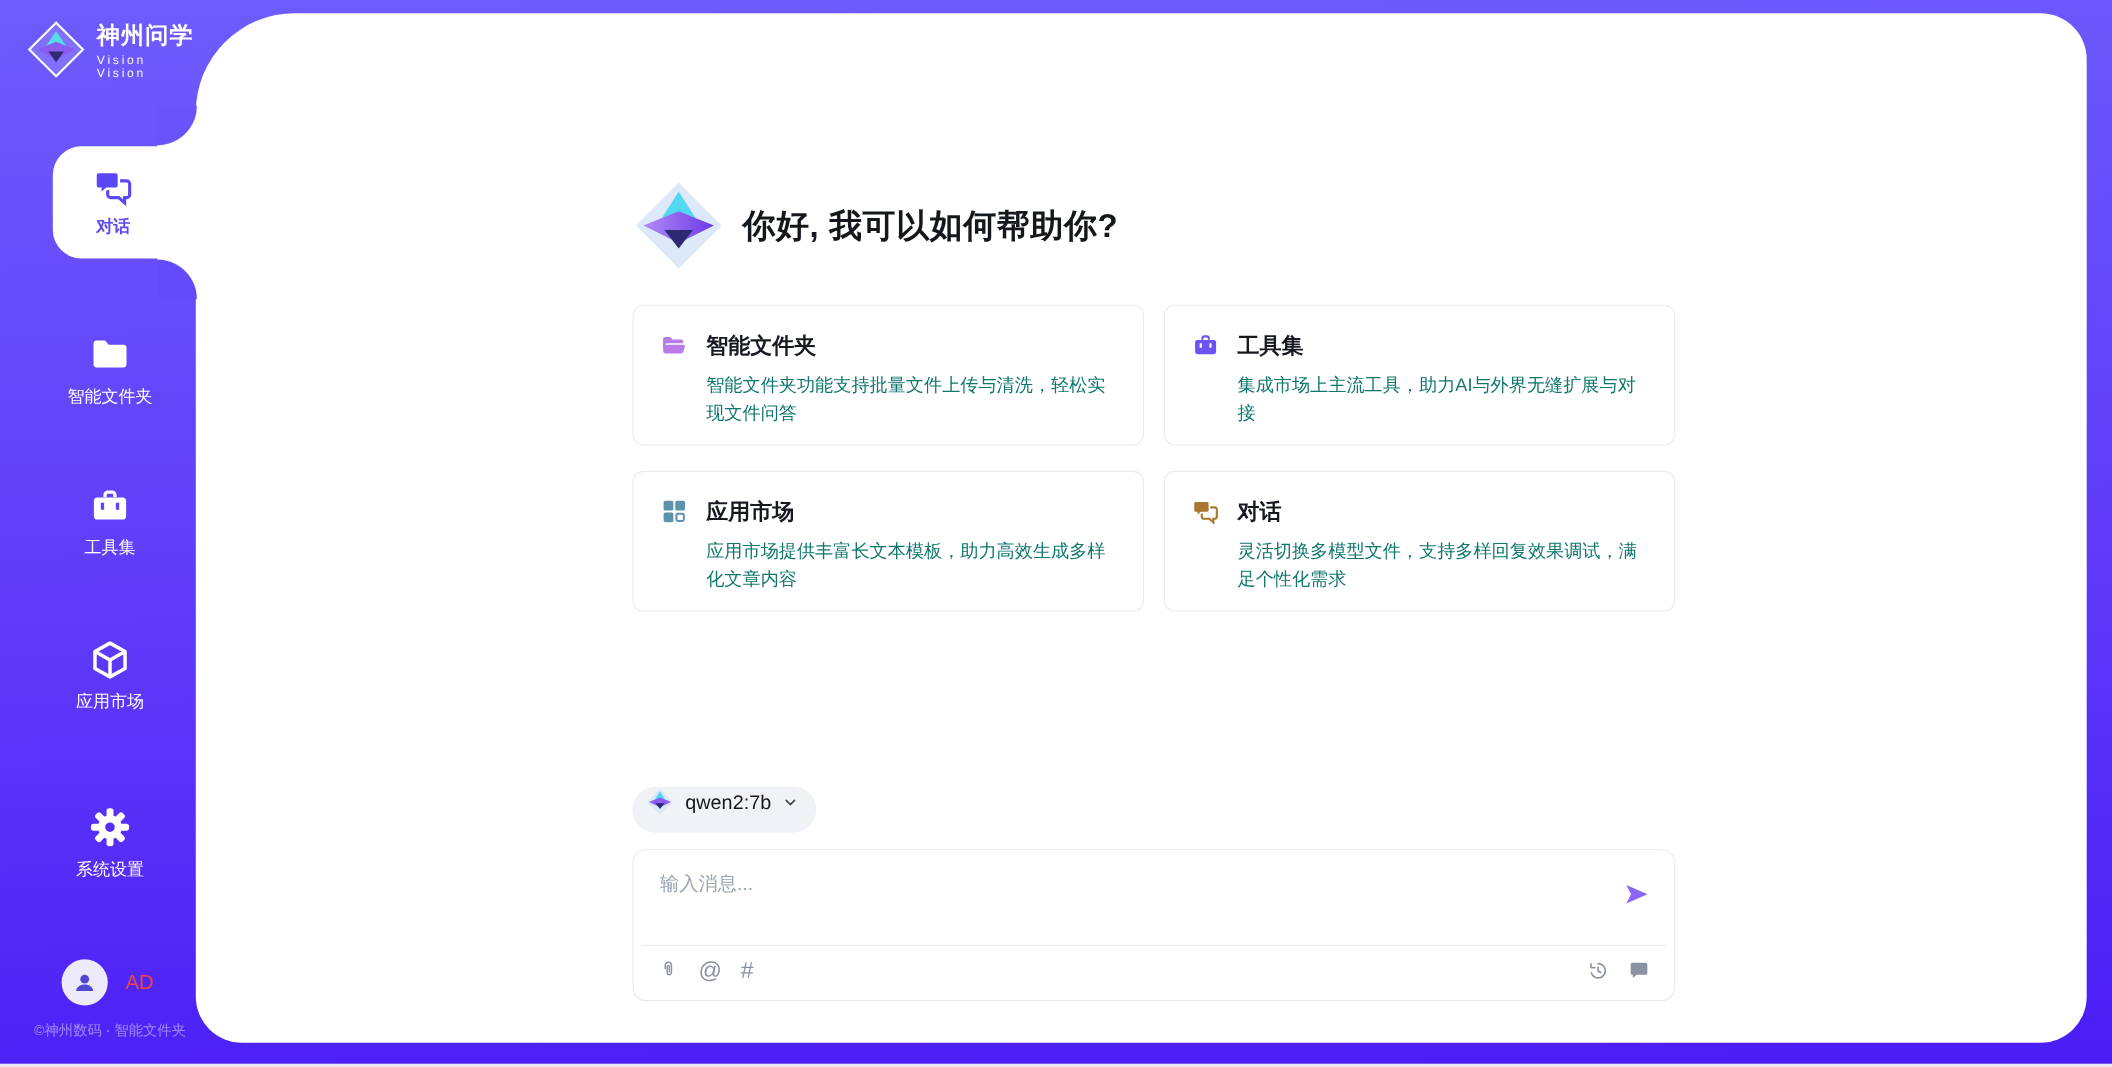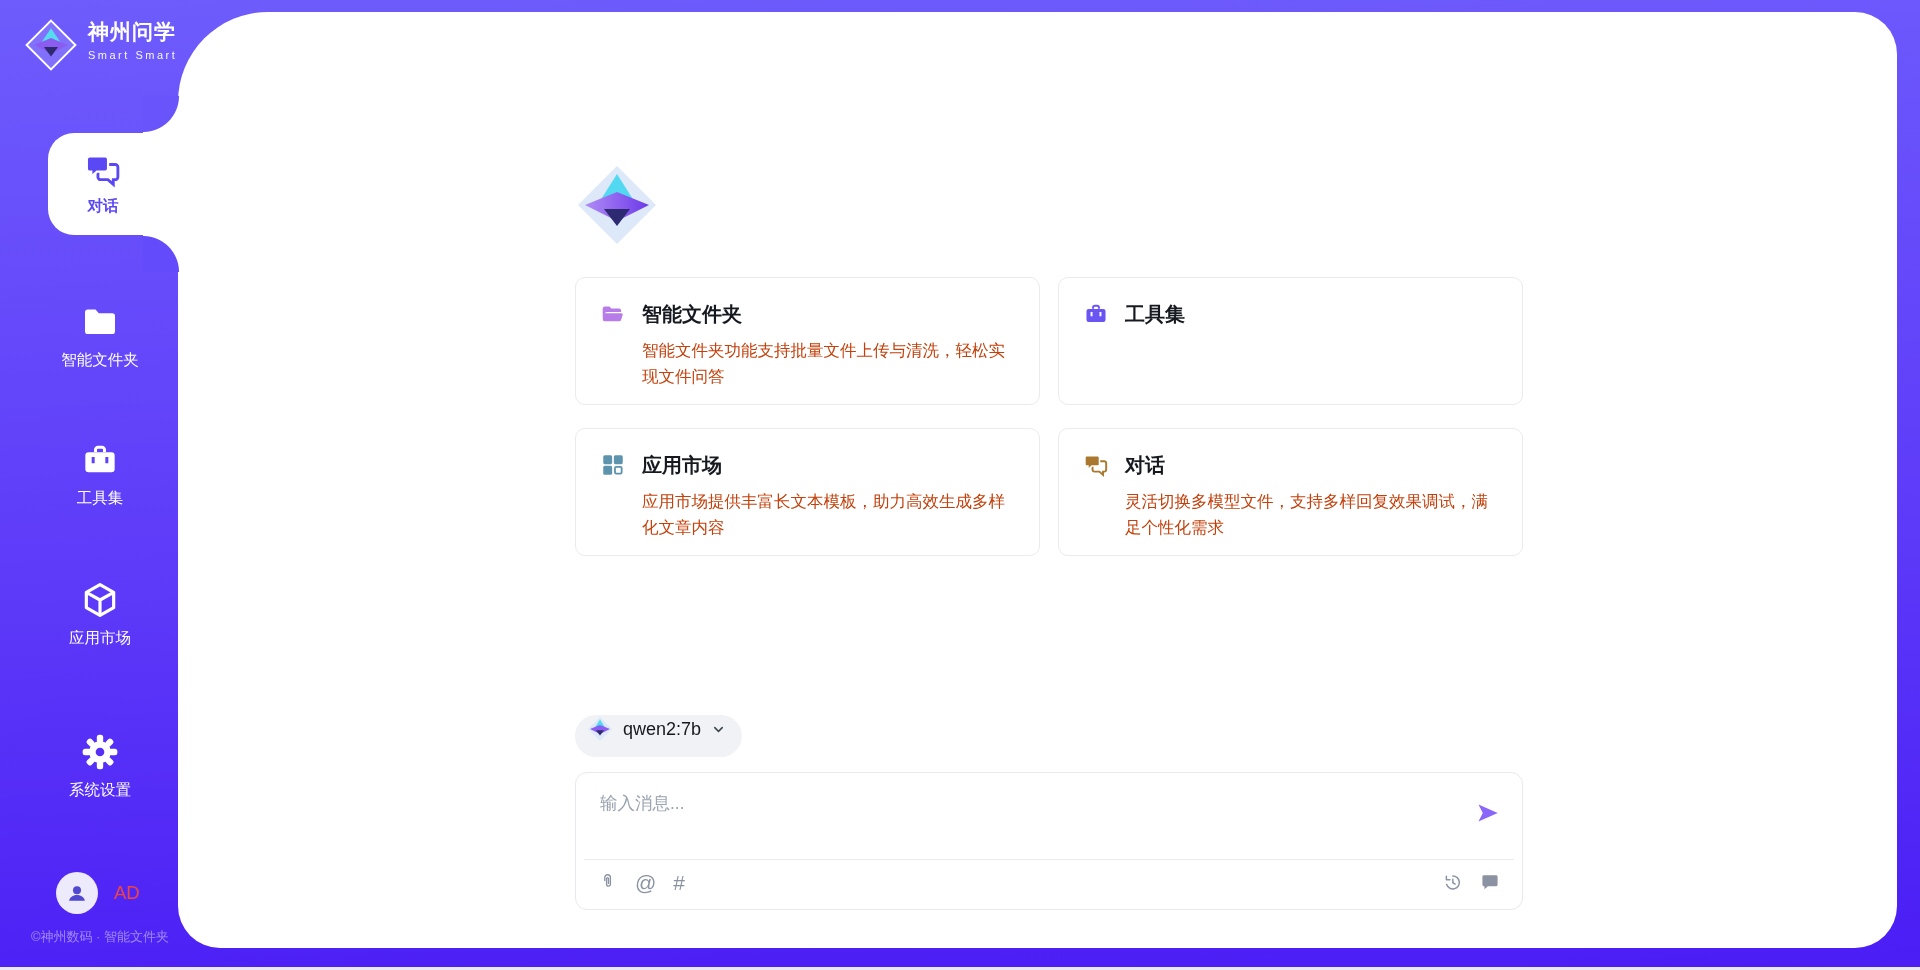--- a/index.html
+++ b/index.html
@@ -42,21 +42,21 @@
   
   .greeting { position:absolute; top:151px; left:0; display:flex; align-items:center; gap:16px; }
   .greeting h1 { font-size:30px; font-weight:800; color:#14171c; letter-spacing:.5px; }
 
   
   .cards { position:absolute; top:265px; left:0; display:grid; grid-template-columns:465px 465px; gap:23px 18px; }
   .card { height:128px; border:1px solid #e9ebef; border-radius:10px; padding:22px 24px; background:#fff;
           display:flex; gap:16px; cursor:pointer; }
   .card .c-icon { flex:0 0 26px; margin-top:1px; }
   .card h2 { font-size:20px; font-weight:700; color:#16191f; margin-top:1px; }
-  .card p { margin-top:10px; font-size:16.5px; line-height:1.55; color:#c2410c; max-width:374px; }
+  .card p { margin-top:10px; font-size:16.5px; line-height:1.55; color:#0f766e; max-width:374px; }
 
   
   .model-pill { position:absolute; top:703px; left:0; height:42px; display:inline-flex; align-items:center;
                 gap:10px; padding:0 16px 14px 12px; background:#f1f2f5; border-radius:21px; cursor:pointer; }
   .model-pill .m-label { font-size:18px; color:#16181d; }
   .model-pill .chev { color:#3c4450; display:flex; }
 
   
   .composer { position:absolute; top:760px; left:0; width:948px; height:138px; border:1px solid #e7e9ee; border-radius:12px; background:#fff; }
   .composer textarea { position:absolute; left:24px; top:18px; width:860px; height:58px; border:none; outline:none;
@@ -88,20 +88,21 @@
               <stop offset="0" stop-color="#b08bf5"></stop>
                   <stop offset="1" stop-color="#6d3ae8"></stop>
             </linearGradient>
               </defs>
             <polygon points="42,3 81,42 42,81 3,42" fill="#dde8f8"></polygon>
             <polygon points="42,11 59,38 25,38" fill="#52d9f1"></polygon>
             <polygon points="10,42 42,29 74,42 42,58" fill="url(#gmid)"></polygon>
             <polygon points="29,46 55,46 42,63" fill="#2e2a72"></polygon>
           </svg>
         </span>
+        <h1>你好, 我可以如何帮助你?</h1>
       </div>
 
       <div class="cards">
 
         <div class="card">
           <span class="icon c-icon" style="color: rgb(183, 124, 232);">
             <svg width="26" height="26" viewBox="0 0 24 24" fill="currentColor">
               <path d="M2.5 7A2 2 0 0 1 4.5 5h4.2l1.8 2h7A2 2 0 0 1 19.5 9v1.2h-13a2.3 2.3 0 0 0-2.2 1.6L2.5 16z"></path>
               <path d="M4.5 11.4h15a1.4 1.4 0 0 1 1.33 1.84l-1.3 4.1a2 2 0 0 1-1.9 1.4H4.6a2 2 0 0 1-2-2l.47-3.9a2.3 2.3 0 0 1 1.43-1.44z"></path>
             </svg>
@@ -114,20 +115,21 @@
 
         <div class="card">
           <span class="icon c-icon" style="color: rgb(106, 85, 242);">
             <svg width="26" height="26" viewBox="0 0 24 24" fill="currentColor">
               <path fill-rule="evenodd" d="M5.2 7.4h13.6a2 2 0 0 1 2 2v8a2 2 0 0 1-2 2H5.2a2 2 0 0 1-2-2v-8a2 2 0 0 1 2-2zM7 10.2h1.8V14H7zm8.2 0H17V14h-1.8z"></path>
               <path d="M9.3 7.2V5.9a1.5 1.5 0 0 1 1.5-1.5h2.4a1.5 1.5 0 0 1 1.5 1.5v1.3" fill="none" stroke="currentColor" stroke-width="1.8"></path>
             </svg>
           </span>
           <div>
             <h2>工具集</h2>
+            <p>集成市场上主流工具，助力AI与外界无缝扩展与对接</p>
           </div>
         </div>
 
         <div class="card">
           <span class="icon c-icon" style="color: rgb(94, 147, 173);">
             <svg width="26" height="26" viewBox="0 0 24 24" fill="currentColor">
               <rect x="3" y="3" width="8.2" height="8.2" rx="1.4"></rect>
               <rect x="12.8" y="3" width="8.2" height="8.2" rx="1.4"></rect>
               <rect x="3" y="12.8" width="8.2" height="8.2" rx="1.4"></rect>
               <rect x="13.8" y="13.8" width="6.2" height="6.2" rx="1.2" fill="none" stroke="currentColor" stroke-width="1.7"></rect>
@@ -225,21 +227,21 @@
       <span class="icon">
         <svg width="54" height="54" viewBox="0 0 84 84">
           <polygon points="42,4 80,42 42,80 4,42" fill="rgba(255,255,255,0.14)" stroke="#fff" stroke-width="3"></polygon>
           <polygon points="42,16 57,38 27,38" fill="#55dced"></polygon>
           <polygon points="16,42 42,31 68,42 42,56" fill="#8a5cf0"></polygon>
           <polygon points="31,45 53,45 42,60" fill="#2e2a72"></polygon>
         </svg>
       </span>
       <div class="logo-text">
         <div class="t1">神州问学</div>
-        <div class="t2">Smart Smart</div>
+        <div class="t2">Vision Vision</div>
       </div>
     </div>
 
     <div class="fillet top"></div>
     <div class="fillet bottom"></div>
 
     <div class="tab">
       <span class="icon">
         <svg width="38" height="38" viewBox="0 0 24 24">
           <path d="M10.5 8.5h9.2a1.7 1.7 0 0 1 1.7 1.7v6.2a1.7 1.7 0 0 1-1.7 1.7h-1.2v3l-3.4-3h-4.6a1.7 1.7 0 0 1-1.7-1.7v-6.2a1.7 1.7 0 0 1 1.7-1.7z" fill="none" stroke="currentColor" stroke-width="1.8"></path>

